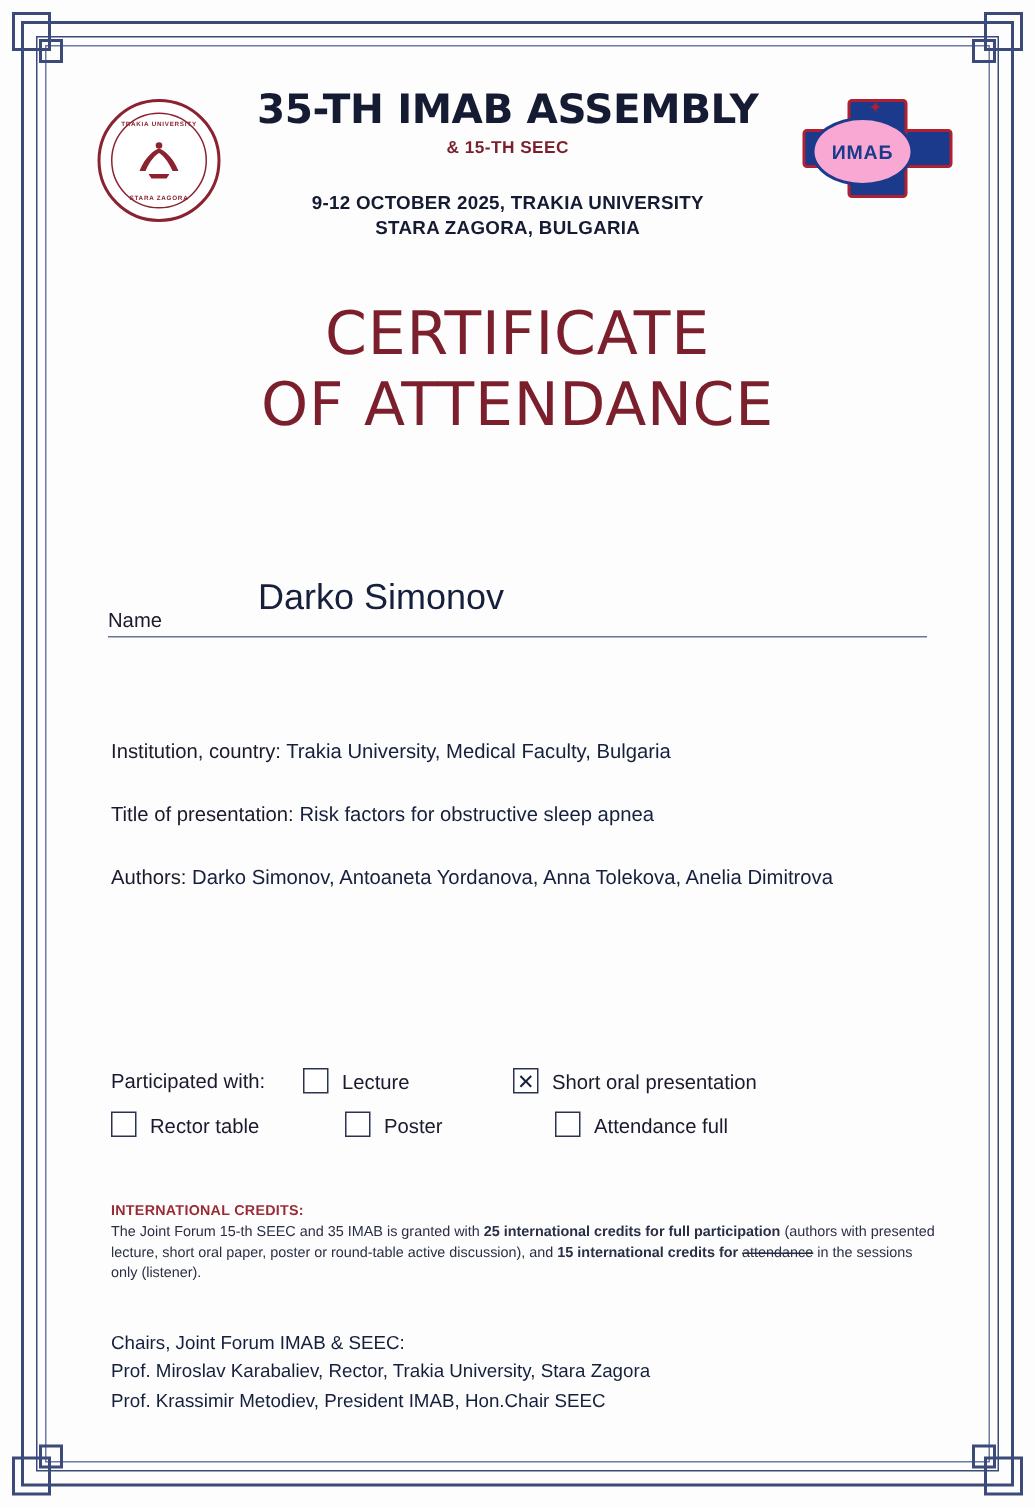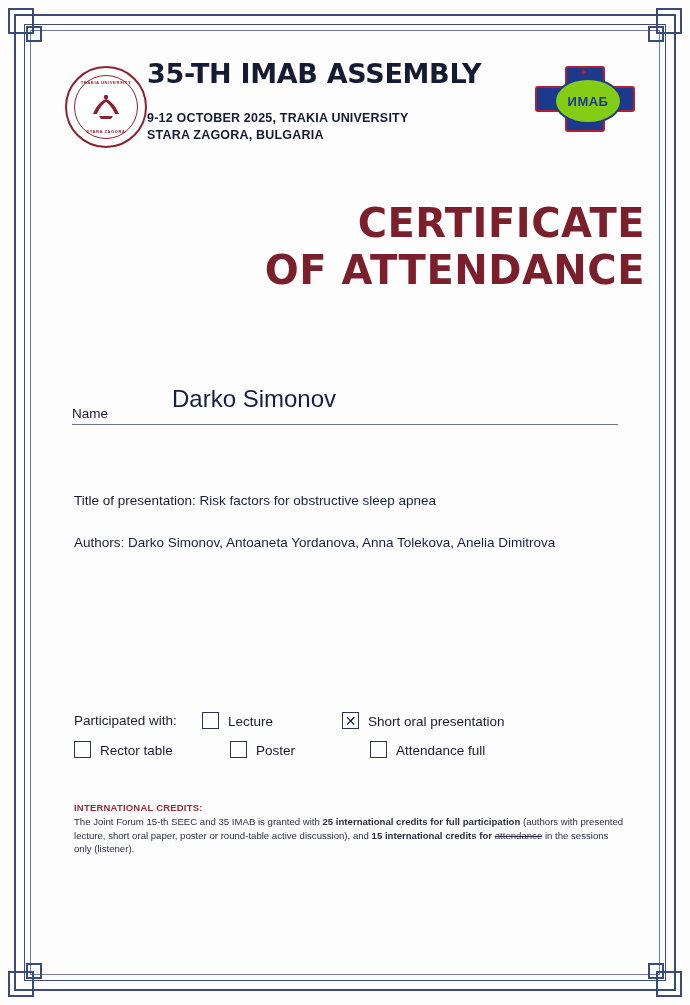--- a/index.html
+++ b/index.html
@@ -160,25 +160,25 @@
     top: 2px;
     width: 40px;
     height: 66px;
     background: #1b3a8c;
     border: 2px solid #b02030;
     box-sizing: border-box;
     border-radius: 3px;
   }
   .logo-right .disc {
     position: absolute;
-    left: 19px;
+    left: 6px;
     top: 14px;
     width: 64px;
     height: 42px;
-    background: #84cc16;
+    background: #f9a8d4;
     border: 2px solid #1b3a8c;
     border-radius: 50%;
     display: flex;
     align-items: center;
     justify-content: center;
   }
   .logo-right .disc span {
     font-size: 13px;
     font-weight: bold;
     color: #1b3a8c;
@@ -191,20 +191,21 @@
     font-size: 11px;
     color: #b02030;
     line-height: 1;
   }
 
   .header-text {
     position: absolute;
     left: 102px;
     right: 115px;
     top: 8px;
+    text-align: center;
   }
   .assembly-title {
     font-family: "DejaVu Sans", sans-serif;
     font-size: 27px;
     font-weight: bold;
     color: #141b33;
     letter-spacing: -0.3px;
     line-height: 1.05;
     white-space: nowrap;
   }
@@ -223,24 +224,24 @@
     letter-spacing: 0.2px;
     line-height: 1.35;
   }
 
   
   .cert-title {
     position: absolute;
     left: 45px;
     right: 45px;
     top: 200px;
-    text-align: right;
+    text-align: center;
     font-family: "DejaVu Sans", sans-serif;
     font-size: 40px;
-    font-weight: bold;
+    font-weight: normal;
     color: #7c1f2c;
     line-height: 1.18;
     letter-spacing: 0.5px;
   }
 
   
   .name-row {
     position: absolute;
     left: 72px;
     right: 72px;
@@ -399,20 +400,21 @@
           <path d="M4 20 C8 10, 14 6, 17 5 C20 6, 26 10, 30 20 L26 20 C23 13, 19 9, 17 8 C15 9, 11 13, 8 20 Z" fill="#8b2230"></path>
           <circle cx="17" cy="3" r="2.2" fill="#8b2230"></circle>
           <path d="M10 22 L24 22 L22 25 L12 25 Z" fill="#8b2230"></path>
         </svg>
         <div class="lbl-bottom">STARA ZAGORA</div>
       </div>
     </div>
 
     <div class="header-text">
       <div class="assembly-title">35-TH IMAB ASSEMBLY</div>
+      <div class="seec-line">&amp; 15-TH SEEC</div>
       <div class="date-line">
         <div>9-12 OCTOBER 2025, TRAKIA UNIVERSITY</div>
         <div>STARA ZAGORA, BULGARIA</div>
       </div>
     </div>
 
     <div class="logo-right">
       <div class="cross-h"></div>
       <div class="cross-v"></div>
       <div class="star">✦</div>
@@ -428,20 +430,24 @@
   </div>
 
   <div class="name-row">
     <div class="name-label">Name</div>
     <div class="name-value">Darko Simonov</div>
     <div class="name-rule"></div>
   </div>
 
   <div class="details">
     <div class="detail-line">
+      <span class="lbl">Institution, country:</span>
+      <span class="val">Trakia University, Medical Faculty, Bulgaria</span>
+    </div>
+    <div class="detail-line">
       <span class="lbl">Title of presentation:</span>
       <span class="val">Risk factors for obstructive sleep apnea</span>
     </div>
     <div class="detail-line">
       <span class="lbl">Authors:</span>
       <span class="val">Darko Simonov, Antoaneta Yordanova, Anna Tolekova, Anelia Dimitrova</span>
     </div>
   </div>
 
   <div class="participation">
@@ -471,14 +477,19 @@
         <div class="chk-text">Attendance full</div>
       </div>
     </div>
   </div>
 
   <div class="credits">
     <div class="credits-title">INTERNATIONAL CREDITS:</div>
     <div class="credits-body"><span>The Joint Forum 15-th SEEC and 35 IMAB is granted with </span><b>25 international credits for full participation</b><span> (authors with presented lecture, short oral paper, poster or round-table active discussion), and </span><b>15 international credits for</b><span> </span><span class="strike-word">attendance</span><span> in the sessions only (listener).</span></div>
   </div>
 
+  <div class="chairs">
+    <div>Chairs, Joint Forum IMAB &amp; SEEC:</div>
+    <div>Prof. Miroslav Karabaliev, Rector, Trakia University, Stara Zagora</div>
+    <div>Prof. Krassimir Metodiev, President IMAB, Hon.Chair SEEC</div>
+  </div>
 
 </div>
 
 </body></html>

